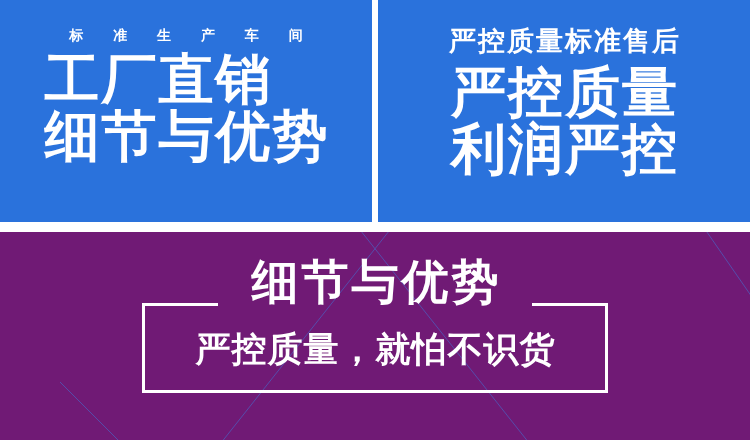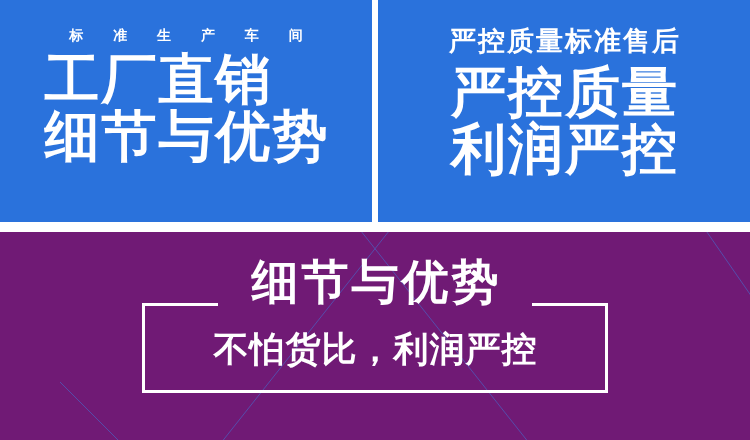--- a/index.html
+++ b/index.html
@@ -177,17 +177,17 @@
     </svg>
 
     <div class="frame-left"></div>
     <div class="frame-right"></div>
     <div class="frame-bottom"></div>
     <div class="frame-top-a"></div>
     <div class="frame-top-b"></div>
 
     <div class="bottom-title">细节与优势</div>
 
-    <div class="bottom-subtitle">不怕货比，利润严控</div>
+    <div class="bottom-subtitle">严控质量，就怕不识货</div>
 
   </div>
 
 </div>
 
 </body></html>

